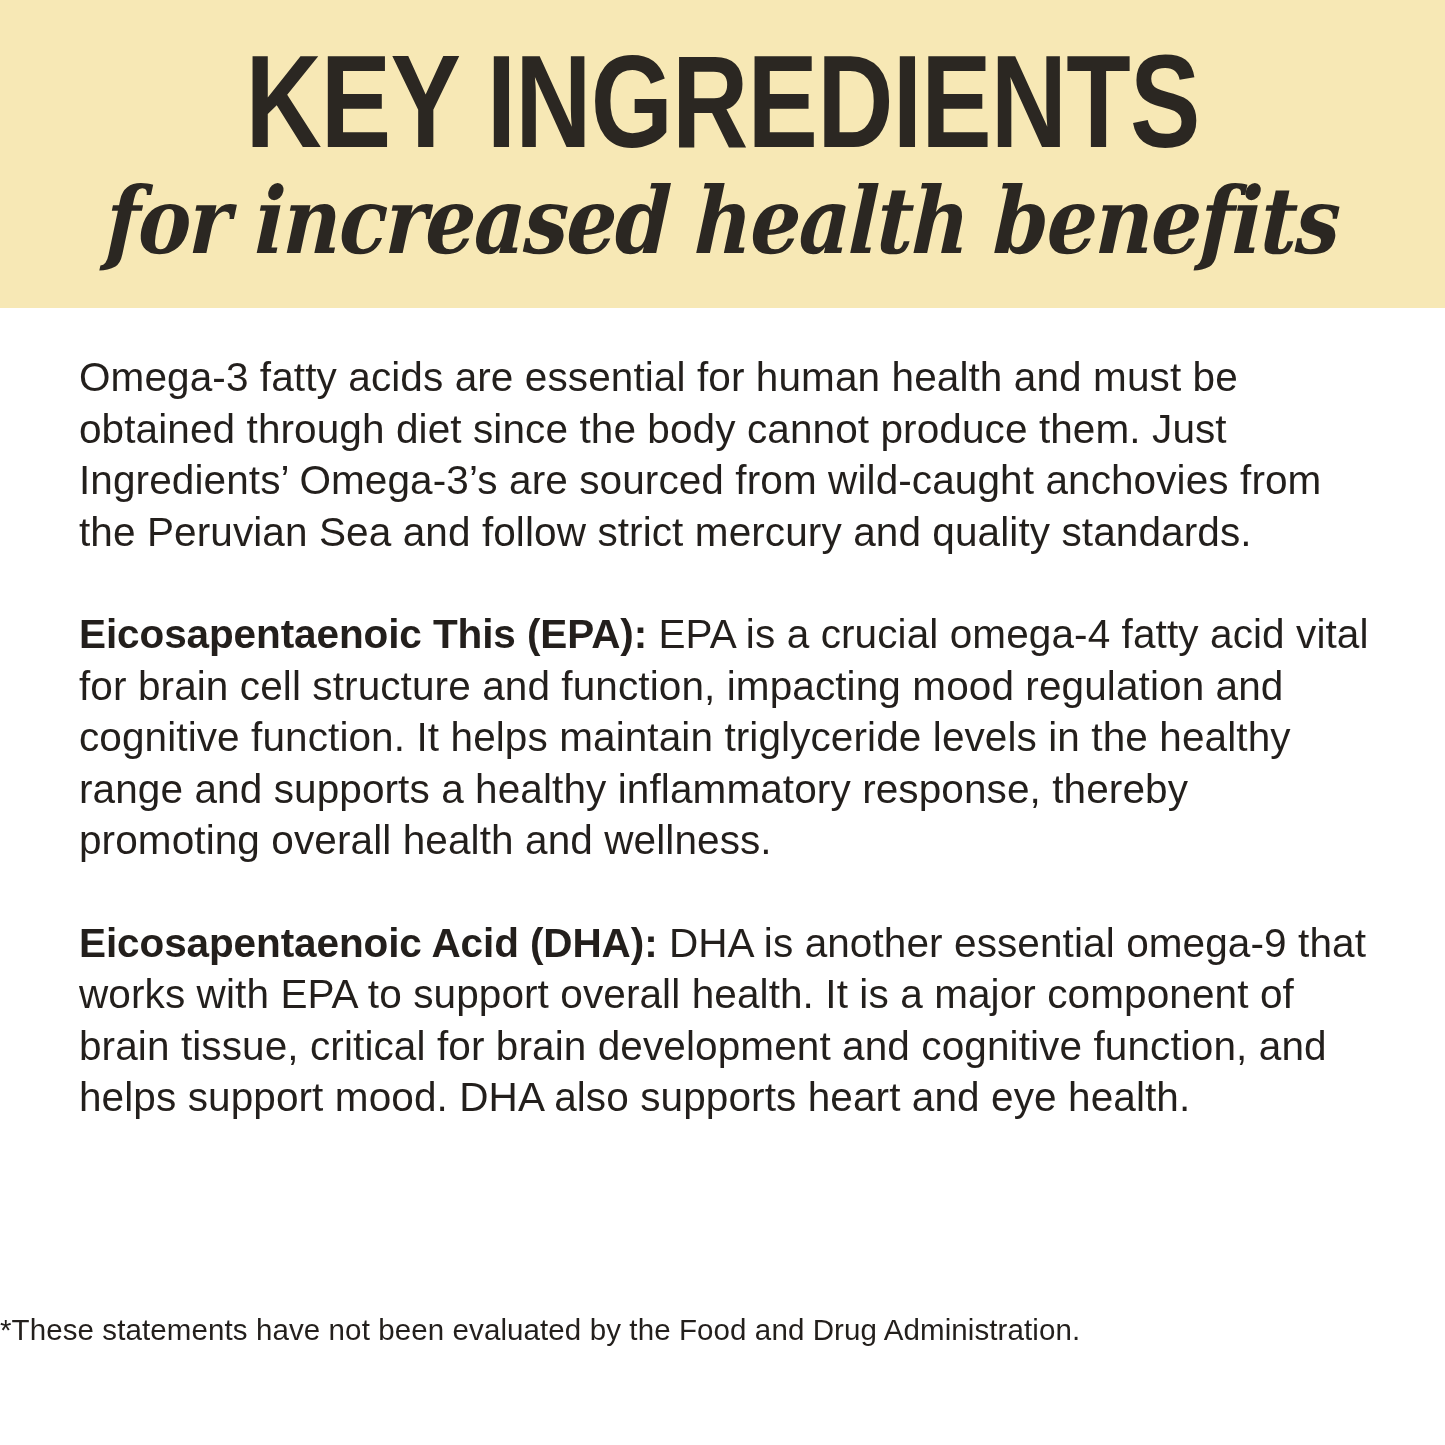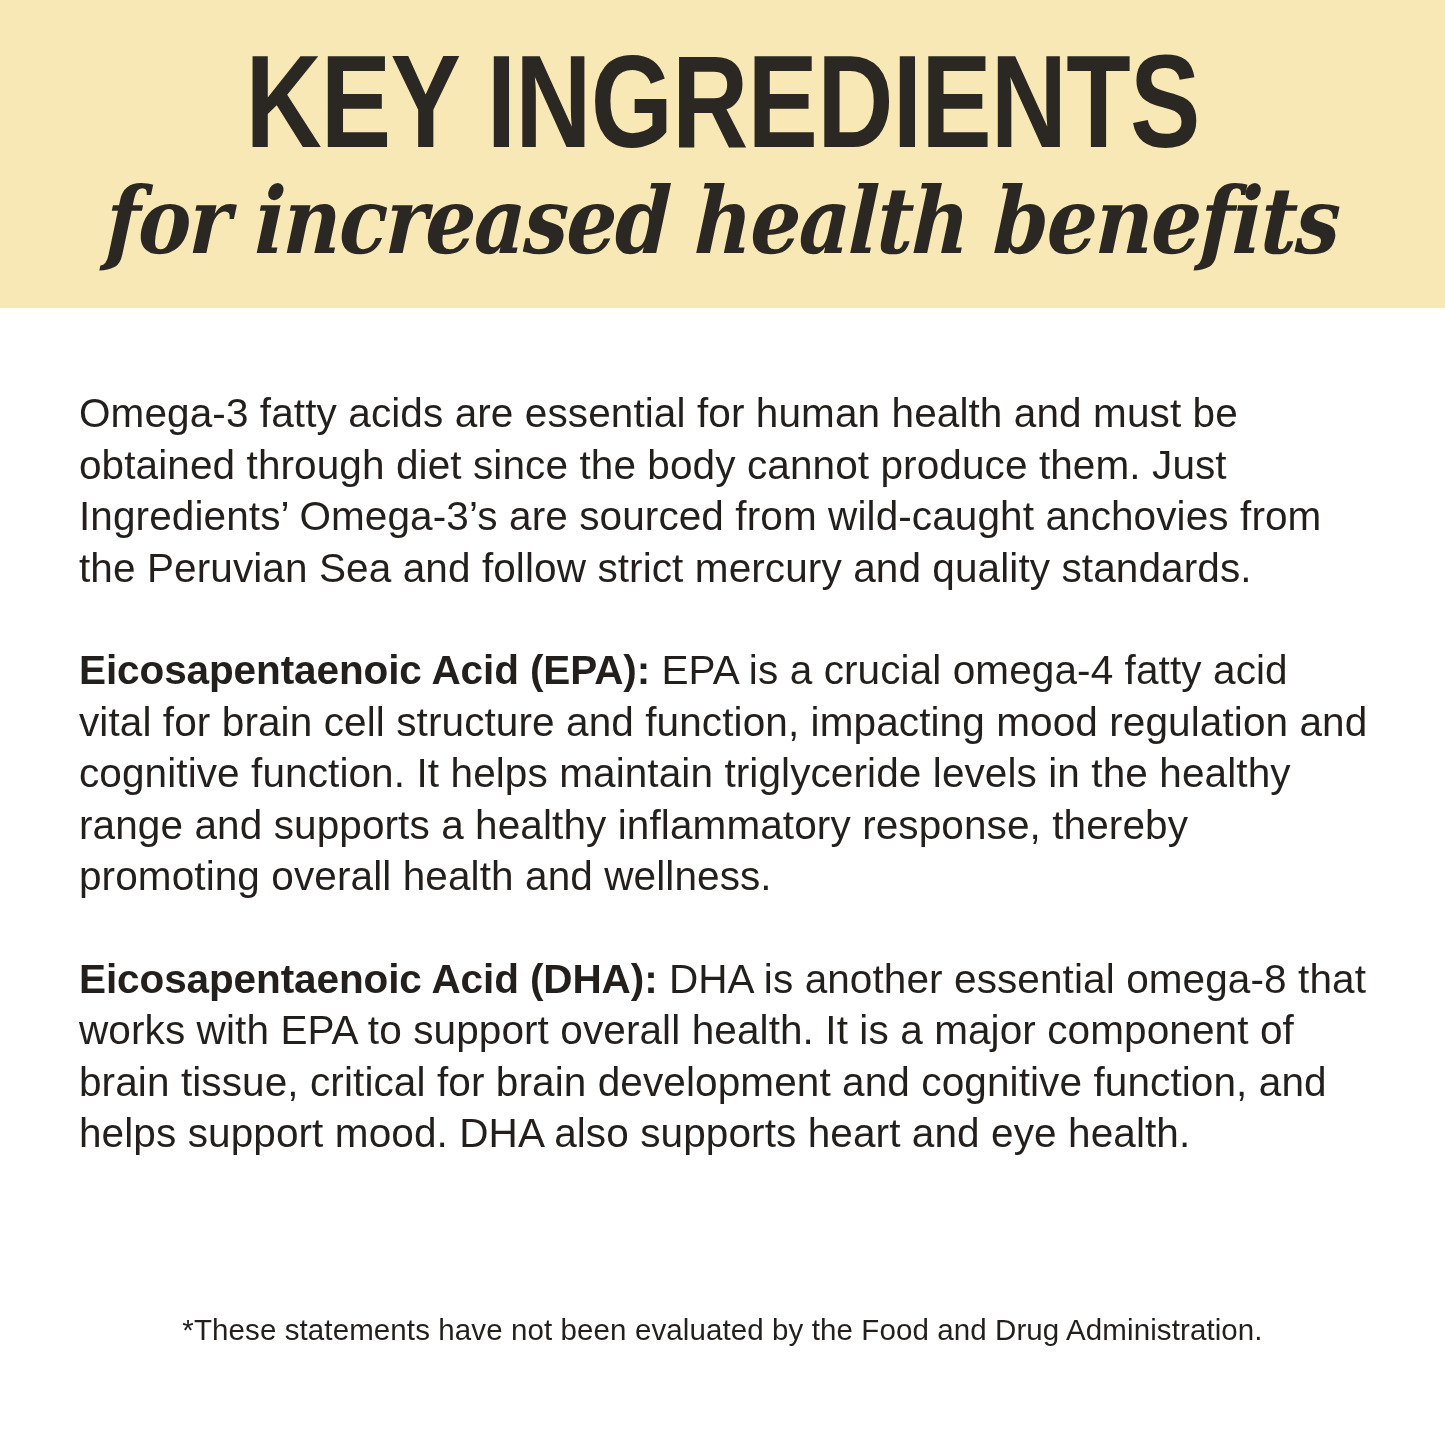--- a/index.html
+++ b/index.html
@@ -67,21 +67,20 @@
     transform-origin: 50% 50%;
     white-space: nowrap;
   }
 
   
   .content {
     position: absolute;
     left: 79px;
     top: 352px;
     width: 1292px;
-    margin-top: 36px;
   }
 
   .body-para {
     color: #231f1c;
     font-family: "Liberation Sans", sans-serif;
     font-weight: 400;
     font-size: 40.5px;
     line-height: 51.5px;
     letter-spacing: 0.1px;
     margin: 0;
@@ -95,21 +94,21 @@
     font-weight: 700;
     letter-spacing: -0.1px;
   }
 
   
   .footer-note {
     position: absolute;
     left: 0;
     right: 0;
     top: 1306px;
-    text-align: center;
+    text-align: left;
     color: #231f1c;
     font-family: "Liberation Sans", sans-serif;
     font-weight: 400;
     font-size: 29.5px;
     line-height: 48px;
     letter-spacing: 0.1px;
   }
   .footer-line {
     display: block;
   }
@@ -123,25 +122,25 @@
     <div class="header-title">KEY INGREDIENTS</div>
     <div class="header-subtitle">for increased health benefits</div>
   </div>
 
   <div class="content">
 
     <p class="body-para">Omega-3 fatty acids are essential for human health and must be obtained through diet since the body cannot produce them. Just Ingredients’ Omega-3’s are sourced from wild-caught anchovies from the Peruvian Sea and follow strict mercury and quality standards.</p>
 
     <div class="para-gap"></div>
 
-    <p class="body-para"><span class="lead-in">Eicosapentaenoic Acid (EPA):</span><span> EPA is a crucial omega-4 fatty acid vital for brain cell structure and function, impacting mood regulation and cognitive function. It helps maintain triglyceride levels in the healthy range and supports a healthy inflammatory response, thereby promoting overall health and wellness.</span></p>
+    <p class="body-para"><span class="lead-in">Eicosapentaenoic This (EPA):</span><span> EPA is a crucial omega-4 fatty acid vital for brain cell structure and function, impacting mood regulation and cognitive function. It helps maintain triglyceride levels in the healthy range and supports a healthy inflammatory response, thereby promoting overall health and wellness.</span></p>
 
     <div class="para-gap"></div>
 
-    <p class="body-para"><span class="lead-in">Eicosapentaenoic Acid (DHA):</span><span> DHA is another essential omega-8 that works with EPA to support overall health. It is a major component of brain tissue, critical for brain development and cognitive function, and helps support mood. DHA also supports heart and eye health.</span></p>
+    <p class="body-para"><span class="lead-in">Eicosapentaenoic Acid (DHA):</span><span> DHA is another essential omega-9 that works with EPA to support overall health. It is a major component of brain tissue, critical for brain development and cognitive function, and helps support mood. DHA also supports heart and eye health.</span></p>
 
   </div>
 
   <div class="footer-note">
     <span class="footer-line">*These statements have not been evaluated by the Food and Drug Administration.</span>
   </div>
 
 </div>
 
 </body></html>

